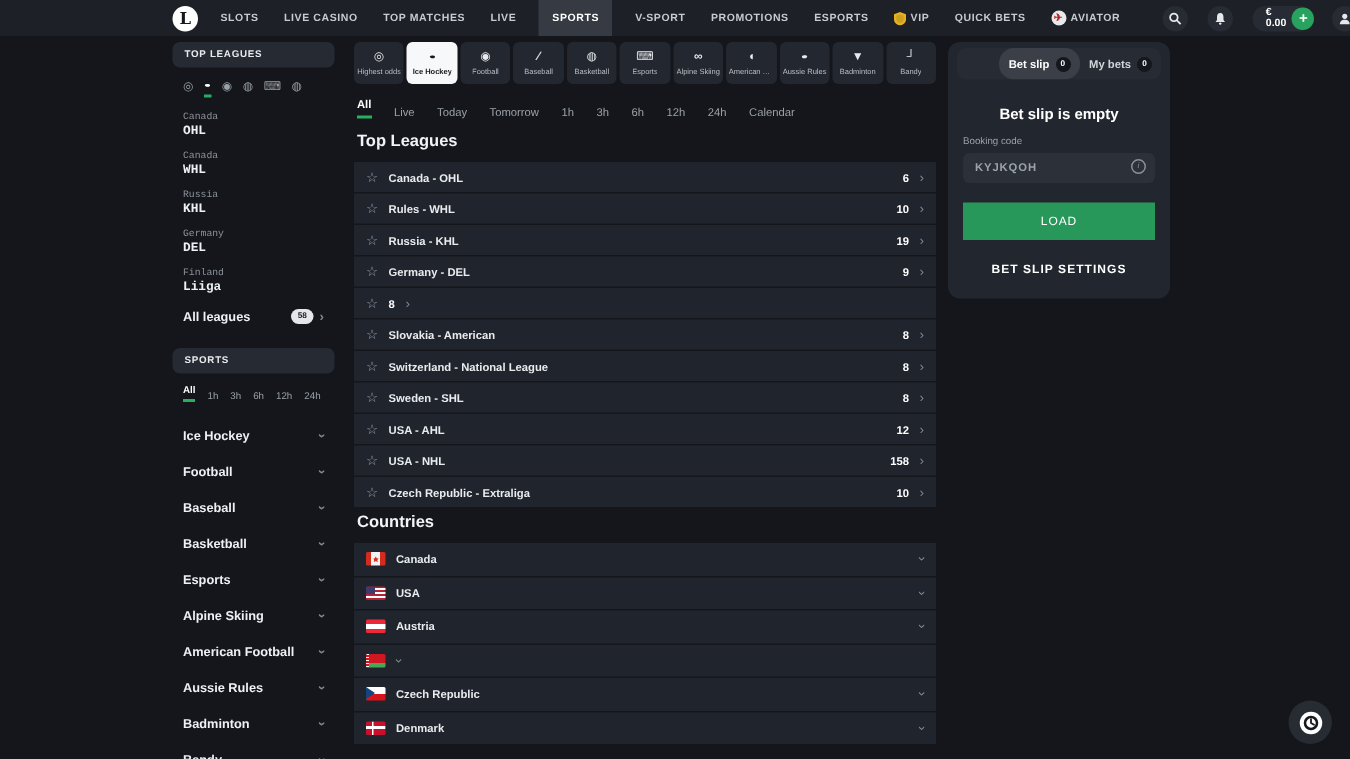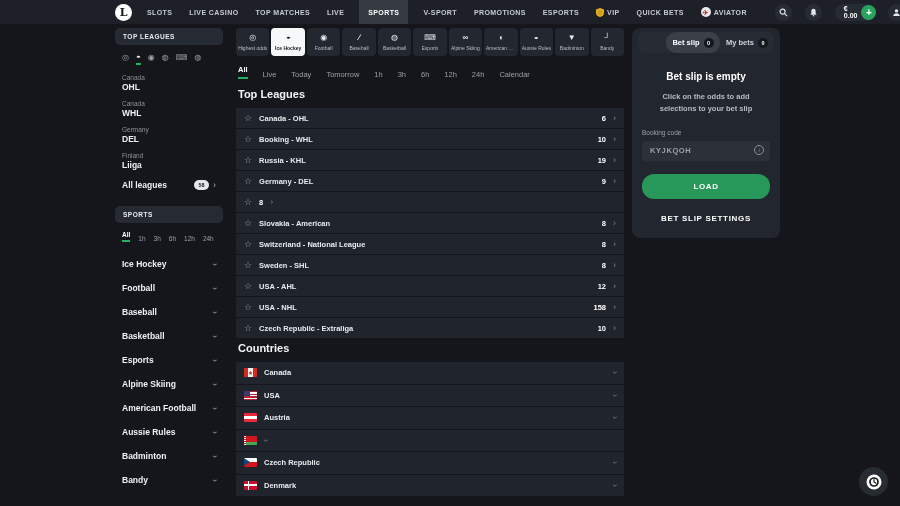--- a/index.html
+++ b/index.html
@@ -24,21 +24,21 @@
         color:#fff;display:flex;align-items:center;justify-content:center;font-size:10px;cursor:pointer;}
   .av-circle{width:10px;height:10px;border-radius:50%;background:#e8e9eb;color:#b32428;
              display:flex;align-items:center;justify-content:center;font-size:7px;line-height:1;}
   
   .sidebar{position:absolute;left:115px;top:28px;width:108px;}
   .card-head{height:17px;background:#262b33;border-radius:5px;display:flex;align-items:center;
              padding:0 8px;font-size:6.5px;font-weight:bold;color:#e8ebee;letter-spacing:.5px;margin-bottom:8px;}
   .sb-icons{display:flex;gap:7px;padding:0 7px;margin-bottom:7px;align-items:center;}
   .sb-icon{font-size:8px;color:#9aa1a9;padding-bottom:2px;cursor:pointer;line-height:1;}
   .sb-icon.active{color:#fff;border-bottom:2px solid #27ae60;}
-  .sb-league{padding:2px 7px;margin-bottom:4px;cursor:pointer;}
+  .sb-league{padding:2px 7px;margin-bottom:4px;cursor:pointer;font-family:Liberation Mono, monospace;}
   .sb-league .c{font-size:6.5px;color:#8b929b;margin-bottom:1px;}
   .sb-league .l{font-size:8.5px;font-weight:bold;color:#eef1f3;}
   .all-leagues{display:flex;align-items:center;padding:4px 7px;font-size:8.5px;font-weight:bold;
                color:#eef1f3;gap:4px;margin:2px 0 12px;cursor:pointer;}
   .badge{margin-left:auto;background:#e4e7ea;color:#1a1d22;font-size:5.5px;font-weight:bold;
          border-radius:7px;padding:2px 3px;min-width:9px;text-align:center;}
   .chev{color:#7f868f;font-size:9px;line-height:1;}
   .chev.down{display:inline-block;transform:rotate(90deg);}
   .sb-filters{display:flex;gap:8px;padding:0 7px;margin:2px 0 10px;font-size:6.5px;color:#9aa1a9;align-items:flex-end;}
   .sb-filter{cursor:pointer;}
@@ -96,22 +96,22 @@
   .bs-empty-text{font-size:7.5px;font-weight:bold;color:#b7bdc4;text-align:center;line-height:1.6;
                  margin-bottom:14px;padding:0 2px;}
   .bs-label{font-size:6.5px;color:#9aa1a9;display:block;margin:0 0 3px;}
   .bs-input{position:relative;}
   .bs-input input{width:100%;height:20px;background:#2b3039;border:none;border-radius:4px;color:#9aa3ab;
         font-size:7.5px;font-weight:bold;padding:0 18px 0 8px;letter-spacing:.6px;box-sizing:border-box;
         font-family:"Liberation Sans",sans-serif;outline:none;}
   .info{position:absolute;right:6px;top:50%;transform:translateY(-50%);width:8px;height:8px;
         border:1px solid #8a9099;border-radius:50%;color:#8a9099;font-size:5.5px;
         display:flex;align-items:center;justify-content:center;font-style:italic;}
-  .bs-load{display:block;width:100%;height:25px;background:#27975a;border:none;border-radius:12px;color:#fff;
-           font-size:8px;font-weight:bold;letter-spacing:.6px;margin:13px 0 0;cursor:pointer;
+  .bs-load{display:block;width:100%;height:25px;background:#27975a;border:none;border-radius:0;color:#fff;
+           font-size:8px;font-weight:normal;letter-spacing:.6px;margin:13px 0 0;cursor:pointer;
            font-family:"Liberation Sans",sans-serif;}
   .bs-settings{text-align:center;font-size:8px;font-weight:bold;color:#fff;letter-spacing:.7px;
                margin:15px 0 3px;cursor:pointer;}
   
   .chat-fab{position:absolute;right:12px;bottom:10px;width:29px;height:29px;border-radius:50%;
             background:#272c33;display:flex;align-items:center;justify-content:center;cursor:pointer;}
   
   .js-icon::before{display:inline-block;}
   .i-highest-odds-icon::before{content:"◎";}
   .i-ice-hockey-icon::before{content:"●";transform:scaleY(.55) rotate(-10deg);}
@@ -191,20 +191,24 @@
         <div class="sb-league">
           <div class="c">Canada</div>
           <div class="l">OHL</div>
         </div>
 
         <div class="sb-league">
           <div class="c">Canada</div>
           <div class="l">WHL</div>
         </div>
 
+        <div class="sb-league">
+          <div class="c">Russia</div>
+          <div class="l">KHL</div>
+        </div>
 
         <div class="sb-league">
           <div class="c">Germany</div>
           <div class="l">DEL</div>
         </div>
 
         <div class="sb-league">
           <div class="c">Finland</div>
           <div class="l">Liiga</div>
         </div>
@@ -357,21 +361,21 @@
 
         <div class="row league-row">
           <span class="star">☆</span>
           <span class="rname">Canada - OHL</span>
           <span class="rcount">6</span>
           <span class="chev">›</span>
         </div>
 
         <div class="row league-row">
           <span class="star">☆</span>
-          <span class="rname">Booking - WHL</span>
+          <span class="rname">Rules - WHL</span>
           <span class="rcount">10</span>
           <span class="chev">›</span>
         </div>
 
         <div class="row league-row">
           <span class="star">☆</span>
           <span class="rname">Russia - KHL</span>
           <span class="rcount">19</span>
           <span class="chev">›</span>
         </div>
@@ -476,21 +480,20 @@
       <div class="bs-tab active">
         <span>Bet slip</span>
         <span class="bs-badge">0</span>
       </div>
       <div class="bs-tab">
         <span>My bets</span>
         <span class="bs-badge">0</span>
       </div>
     </div>
     <div class="bs-empty-title">Bet slip is empty</div>
-    <div class="bs-empty-text">Click on the odds to add selections to your bet slip</div>
     <label class="bs-label">Booking code</label>
     <div class="bs-input">
       <input type="text" readonly="" value="KYJKQOH" style="">
       <span class="info">i</span>
     </div>
     <button class="bs-load">LOAD</button>
     <div class="bs-settings">BET SLIP SETTINGS</div>
   </aside>
 
   <div class="chat-fab">

